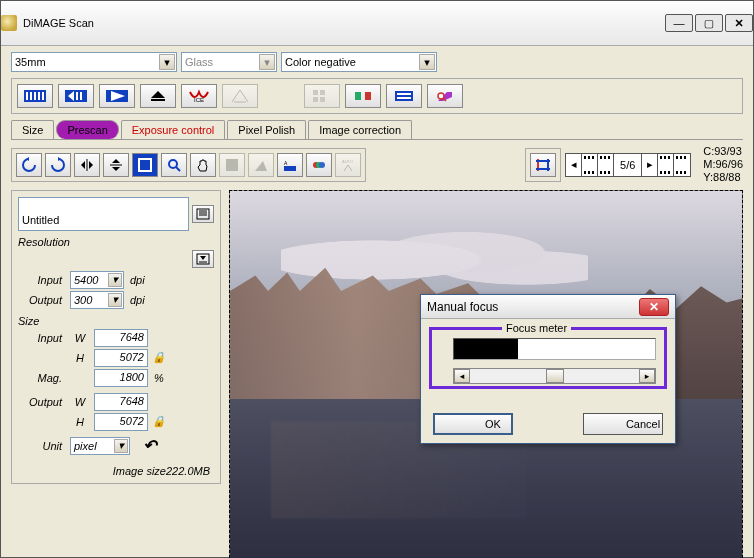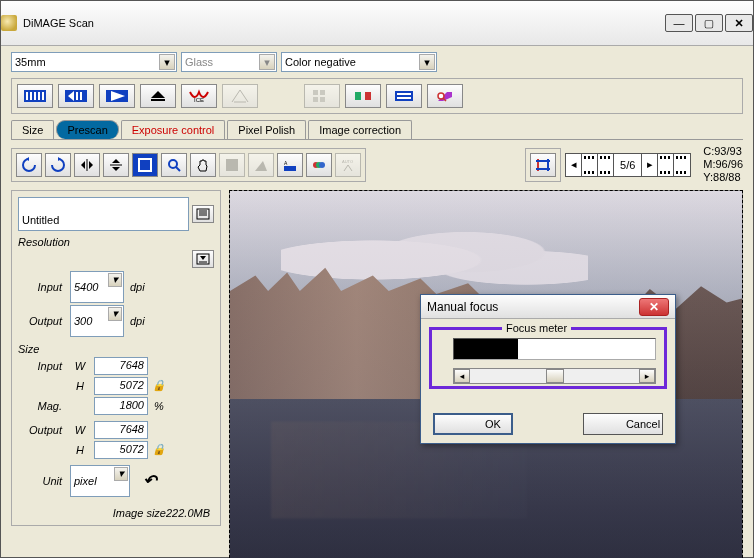--- a/index.html
+++ b/index.html
@@ -20,21 +20,21 @@
   .infobox { flex: 1; height: 44px; border: 1px solid #7f9db9; background: #fff; padding: 3px 5px; margin-left: 6px; line-height: 1.2; font-size: 11px; }
 
   .toolbar { display: flex; gap: 5px; margin-top: 6px; border: 1px solid #aaa; padding: 5px; background: #ece9d8; }
   .tbtn { width: 36px; height: 24px; border: 1px solid #888; background: linear-gradient(#fdfdfd,#e0e0e0); display: flex; align-items: center; justify-content: center; }
   .tbtn svg { width: 24px; height: 16px; }
   .tbtn.disabled { opacity: 0.5; }
   .emptyslot { width: 36px; height: 24px; }
 
   .tabs { display: flex; margin-top: 6px; border-bottom: 1px solid #999; }
   .tab { padding: 3px 10px; border: 1px solid #999; border-bottom: none; background: #ece9d8; margin-right: 2px; border-radius: 2px 2px 0 0; }
-  .tab.active { background: #0369a1; border-radius: 9px; }
+  .tab.active { background: #a21caf; border-radius: 9px; }
   .tab.exposure { color: #c00; }
 
   .secondrow { display: flex; align-items: center; margin-top: 5px; gap: 4px; }
   .secondrow .toolbar2 { border: 1px solid #aaa; padding: 4px; display: flex; gap: 3px; }
   .sbtn { width: 26px; height: 24px; border: 1px solid #888; background: linear-gradient(#fdfdfd,#e0e0e0); display: flex; align-items: center; justify-content: center; font-size: 14px; }
   .sbtn.disabled { opacity: 0.5; }
   .frameindicator { display: flex; align-items: center; border: 1px solid #555; }
   .frameindicator .cell { width: 16px; height: 22px; border-right: 1px solid #555; display: flex; align-items: center; justify-content: center; background: #fff; }
   .frameindicator .film { background: #fff; position: relative; }
   .frameindicator .film::before, .frameindicator .film::after { content:""; position:absolute; left:2px; right:2px; height:3px; background: repeating-linear-gradient(to right, #000 0 2px, transparent 2px 4px); }
@@ -45,21 +45,21 @@
   .leftpanel { width: 210px; }
   .lpbox { border: 1px solid #aaa; padding: 6px; }
   .userow { display: flex; align-items: center; margin-bottom: 5px; }
   .usetitle { flex: 1; background: #fff; border: 1px solid #7f9db9; height: 18px; padding: 16px 3px; }
   .minibtn { width: 22px; height: 18px; border: 1px solid #888; background: linear-gradient(#fdfdfd,#e0e0e0); margin-left: 3px; display:flex; align-items:center; justify-content:center; }
   .section { font-size: 11px; font-style: italic; }
   .valuerow { display: flex; align-items: center; margin: 2px 0; }
   .valuerow .name { width: 44px; text-align: right; margin-right: 8px; }
   .valuerow .sub { width: 20px; text-align: center; margin-right: 4px; }
   .numbox { width: 54px; height: 18px; border: 1px solid #7f9db9; background: #fff; padding: 1px 3px; text-align: right; }
-  .selectbox.small { width: 54px; height: 32px; }
+  .selectbox.small { width: 54px; height: 18px; }
   .selectbox.small .arrow { height: 14px; width: 14px; }
   .unitlbl { margin-left: 6px; }
   .lockicon { width: 14px; height: 14px; margin-left: 4px; display: inline-flex; align-items: center; justify-content: center; }
   .undo { width: 24px; height: 18px; display:flex; align-items:center; justify-content:center; margin-left:8px; font-size: 16px; font-weight:bold; }
   .imgsize { margin-top: 10px; display:flex; justify-content: flex-end; padding: 0 4px; }
 
   .preview { flex: 1; margin-left: 8px; background: #7f7f7f; border: 1px dashed #000; position: relative; overflow: hidden; }
 
   .dialog { position: absolute; left: 420px; top: 294px; width: 256px; background: #ece9d8; border: 1px solid #3b5d8a; box-shadow: 2px 2px 6px rgba(0,0,0,0.4); }
   .dlgtitle { height: 24px; background: linear-gradient(#fdfdfd,#e0e0e0); display:flex; align-items:center; padding: 0 6px; border-bottom: 1px solid #aaa; font-size: 12px; }

